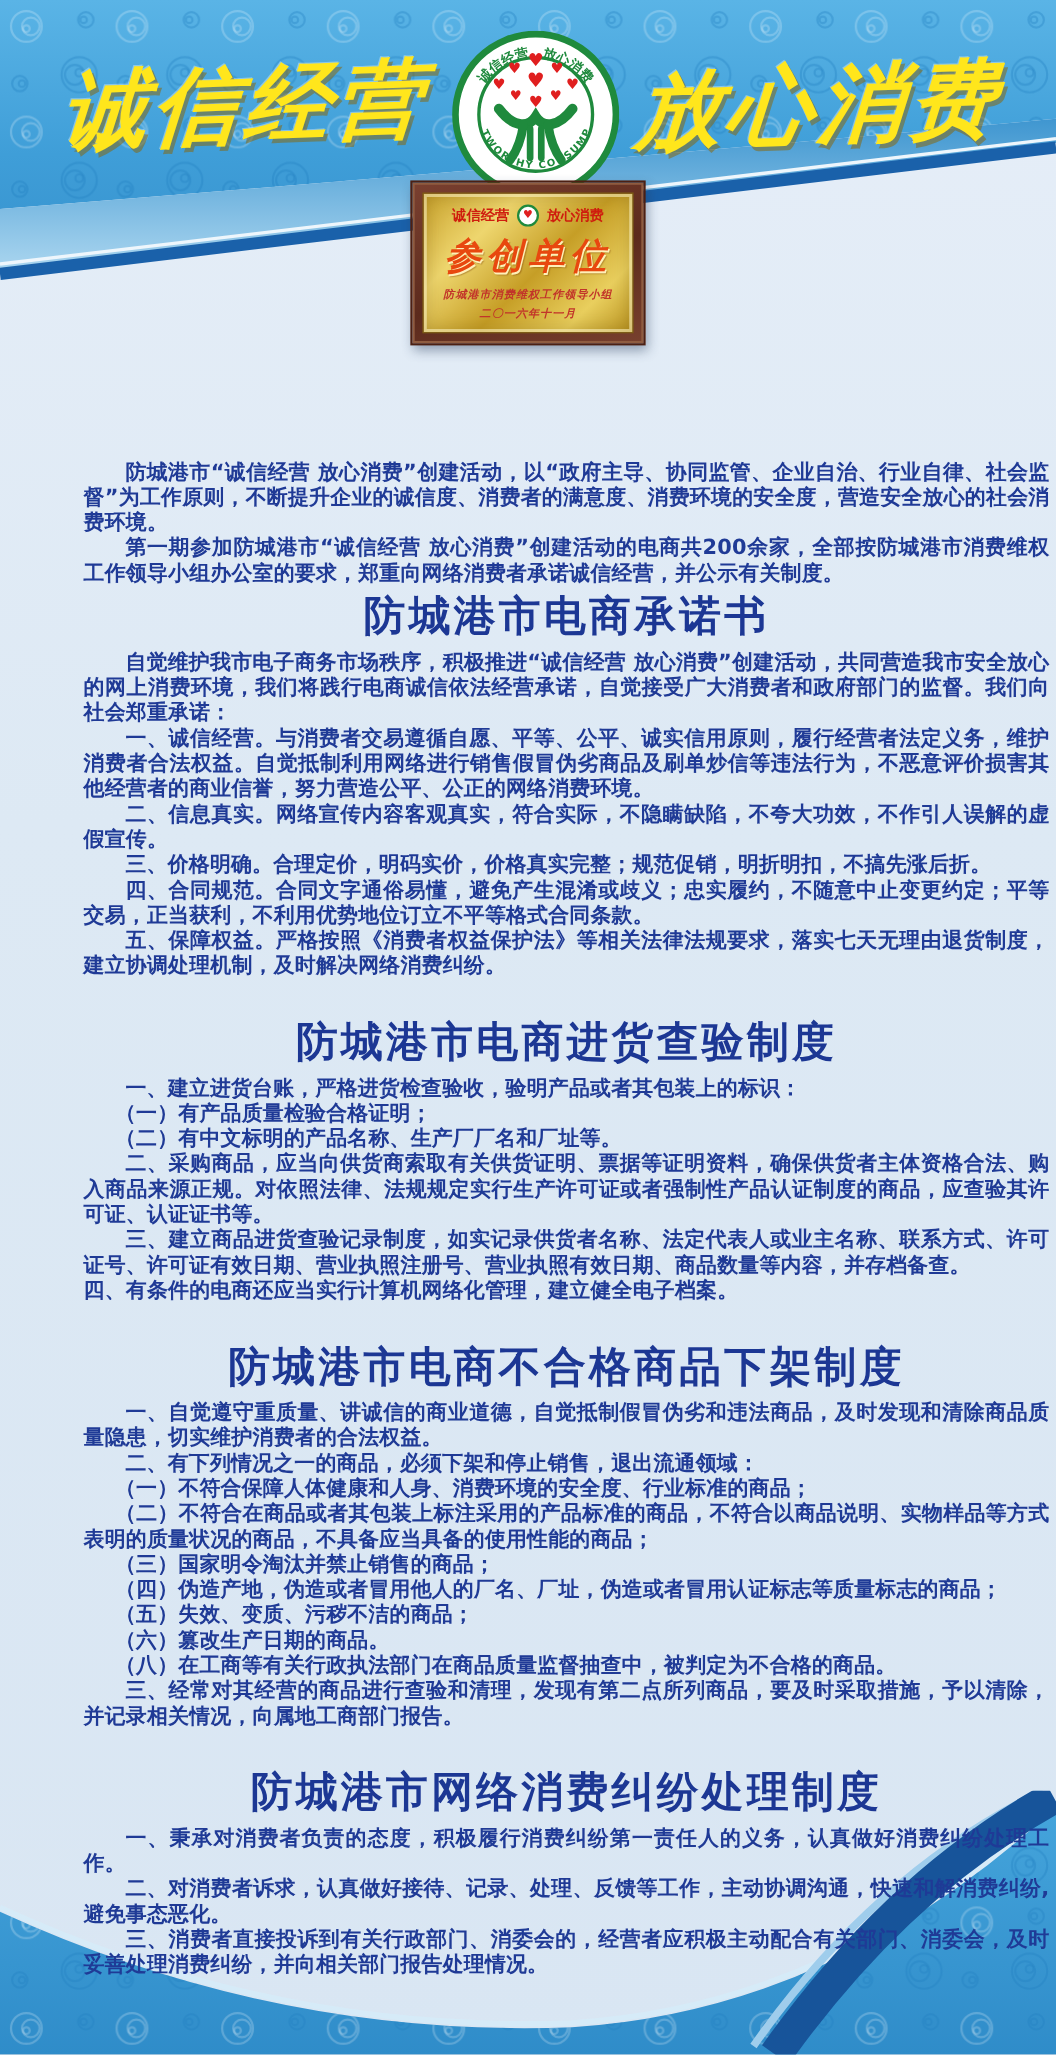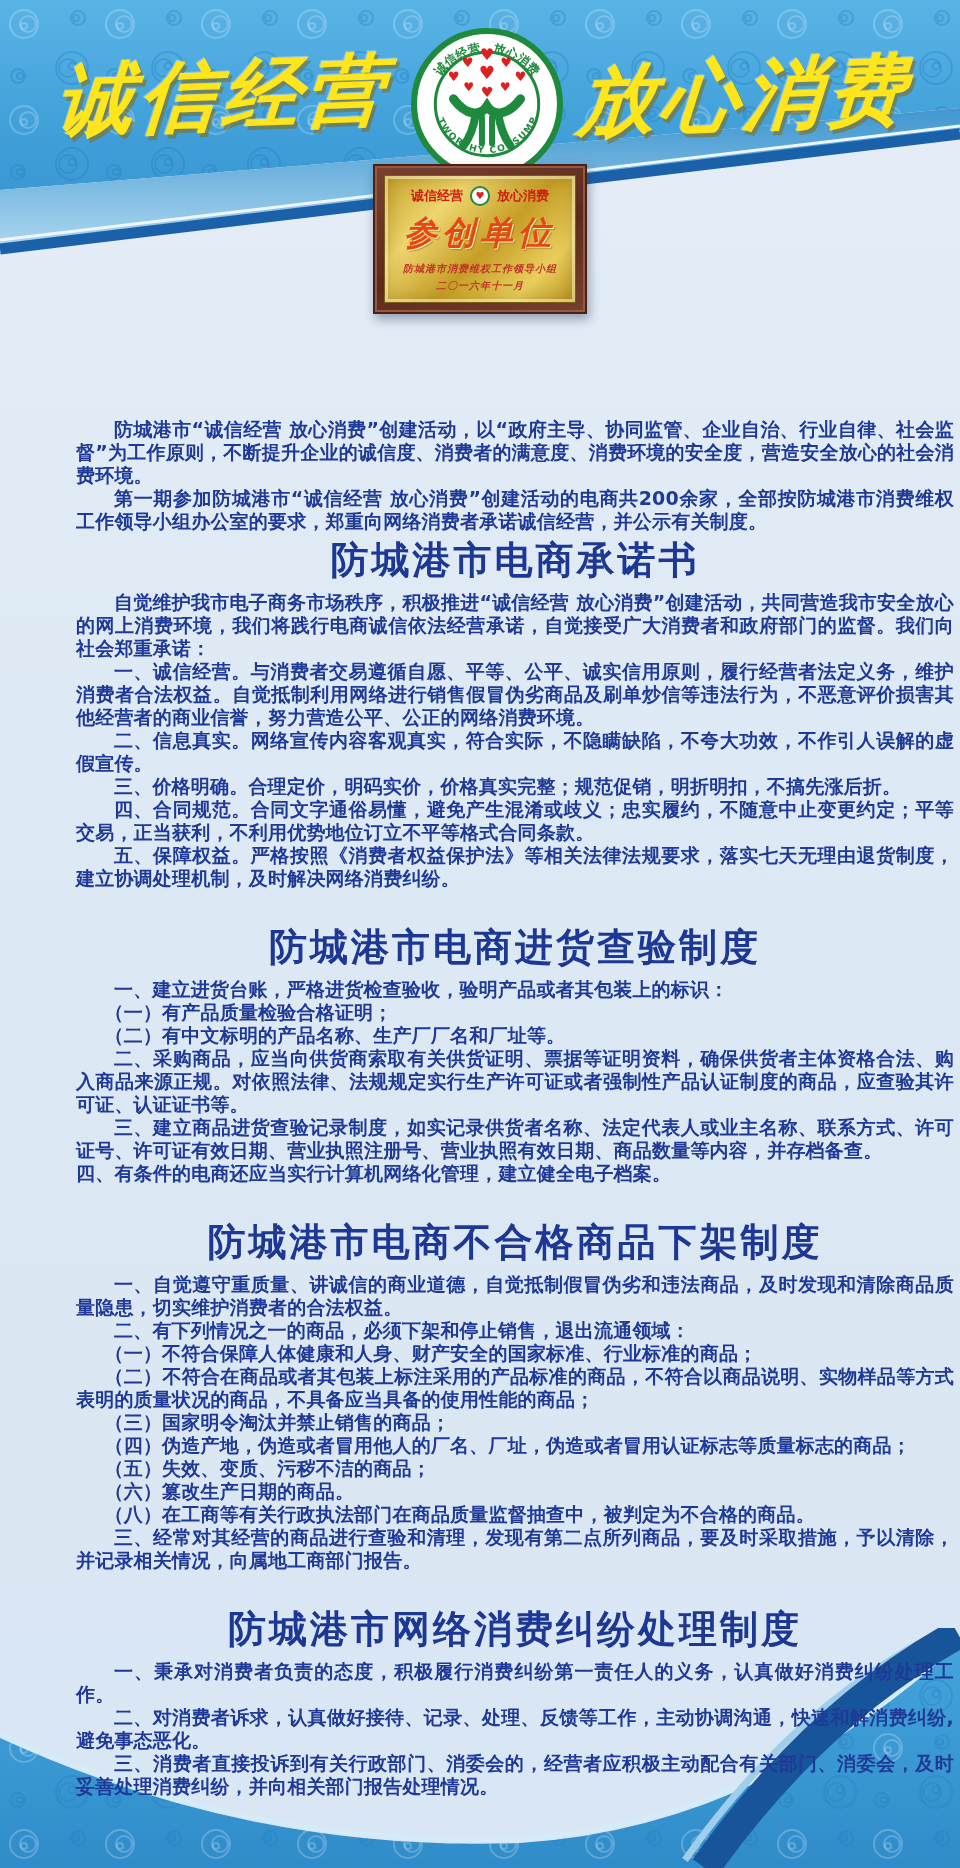--- a/index.html
+++ b/index.html
@@ -182,21 +182,21 @@
       <div class="section-title">防城港市电商进货查验制度</div>
       <p class="para ind-normal">一、建立进货台账，严格进货检查验收，验明产品或者其包装上的标识：</p>
       <p class="para ind-sub">（一）有产品质量检验合格证明；</p>
       <p class="para ind-sub">（二）有中文标明的产品名称、生产厂厂名和厂址等。</p>
       <p class="para ind-normal">二、采购商品，应当向供货商索取有关供货证明、票据等证明资料，确保供货者主体资格合法、购入商品来源正规。对依照法律、法规规定实行生产许可证或者强制性产品认证制度的商品，应查验其许可证、认证证书等。</p>
       <p class="para ind-normal">三、建立商品进货查验记录制度，如实记录供货者名称、法定代表人或业主名称、联系方式、许可证号、许可证有效日期、营业执照注册号、营业执照有效日期、商品数量等内容，并存档备查。</p>
       <p class="para ind-none">四、有条件的电商还应当实行计算机网络化管理，建立健全电子档案。</p>
       <div class="section-title">防城港市电商不合格商品下架制度</div>
       <p class="para ind-normal">一、自觉遵守重质量、讲诚信的商业道德，自觉抵制假冒伪劣和违法商品，及时发现和清除商品质量隐患，切实维护消费者的合法权益。</p>
       <p class="para ind-normal">二、有下列情况之一的商品，必须下架和停止销售，退出流通领域：</p>
-      <p class="para ind-sub">（一）不符合保障人体健康和人身、财产安全的国家标准、行业标准的商品；</p>
+      <p class="para ind-sub">（一）不符合保障人体健康和人身、消费环境的安全度、行业标准的商品；</p>
       <p class="para ind-sub">（二）不符合在商品或者其包装上标注采用的产品标准的商品，不符合以商品说明、实物样品等方式表明的质量状况的商品，不具备应当具备的使用性能的商品；</p>
       <p class="para ind-sub">（三）国家明令淘汰并禁止销售的商品；</p>
       <p class="para ind-sub">（四）伪造产地，伪造或者冒用他人的厂名、厂址，伪造或者冒用认证标志等质量标志的商品；</p>
       <p class="para ind-sub">（五）失效、变质、污秽不洁的商品；</p>
       <p class="para ind-sub">（六）篡改生产日期的商品。</p>
       <p class="para ind-sub">（八）在工商等有关行政执法部门在商品质量监督抽查中，被判定为不合格的商品。</p>
       <p class="para ind-normal">三、经常对其经营的商品进行查验和清理，发现有第二点所列商品，要及时采取措施，予以清除，并记录相关情况，向属地工商部门报告。</p>
       <div class="section-title">防城港市网络消费纠纷处理制度</div>
       <p class="para ind-normal">一、秉承对消费者负责的态度，积极履行消费纠纷第一责任人的义务，认真做好消费纠纷处理工作。</p>
       <p class="para ind-normal">二、对消费者诉求，认真做好接待、记录、处理、反馈等工作，主动协调沟通，快速和解消费纠纷,避免事态恶化。</p>

